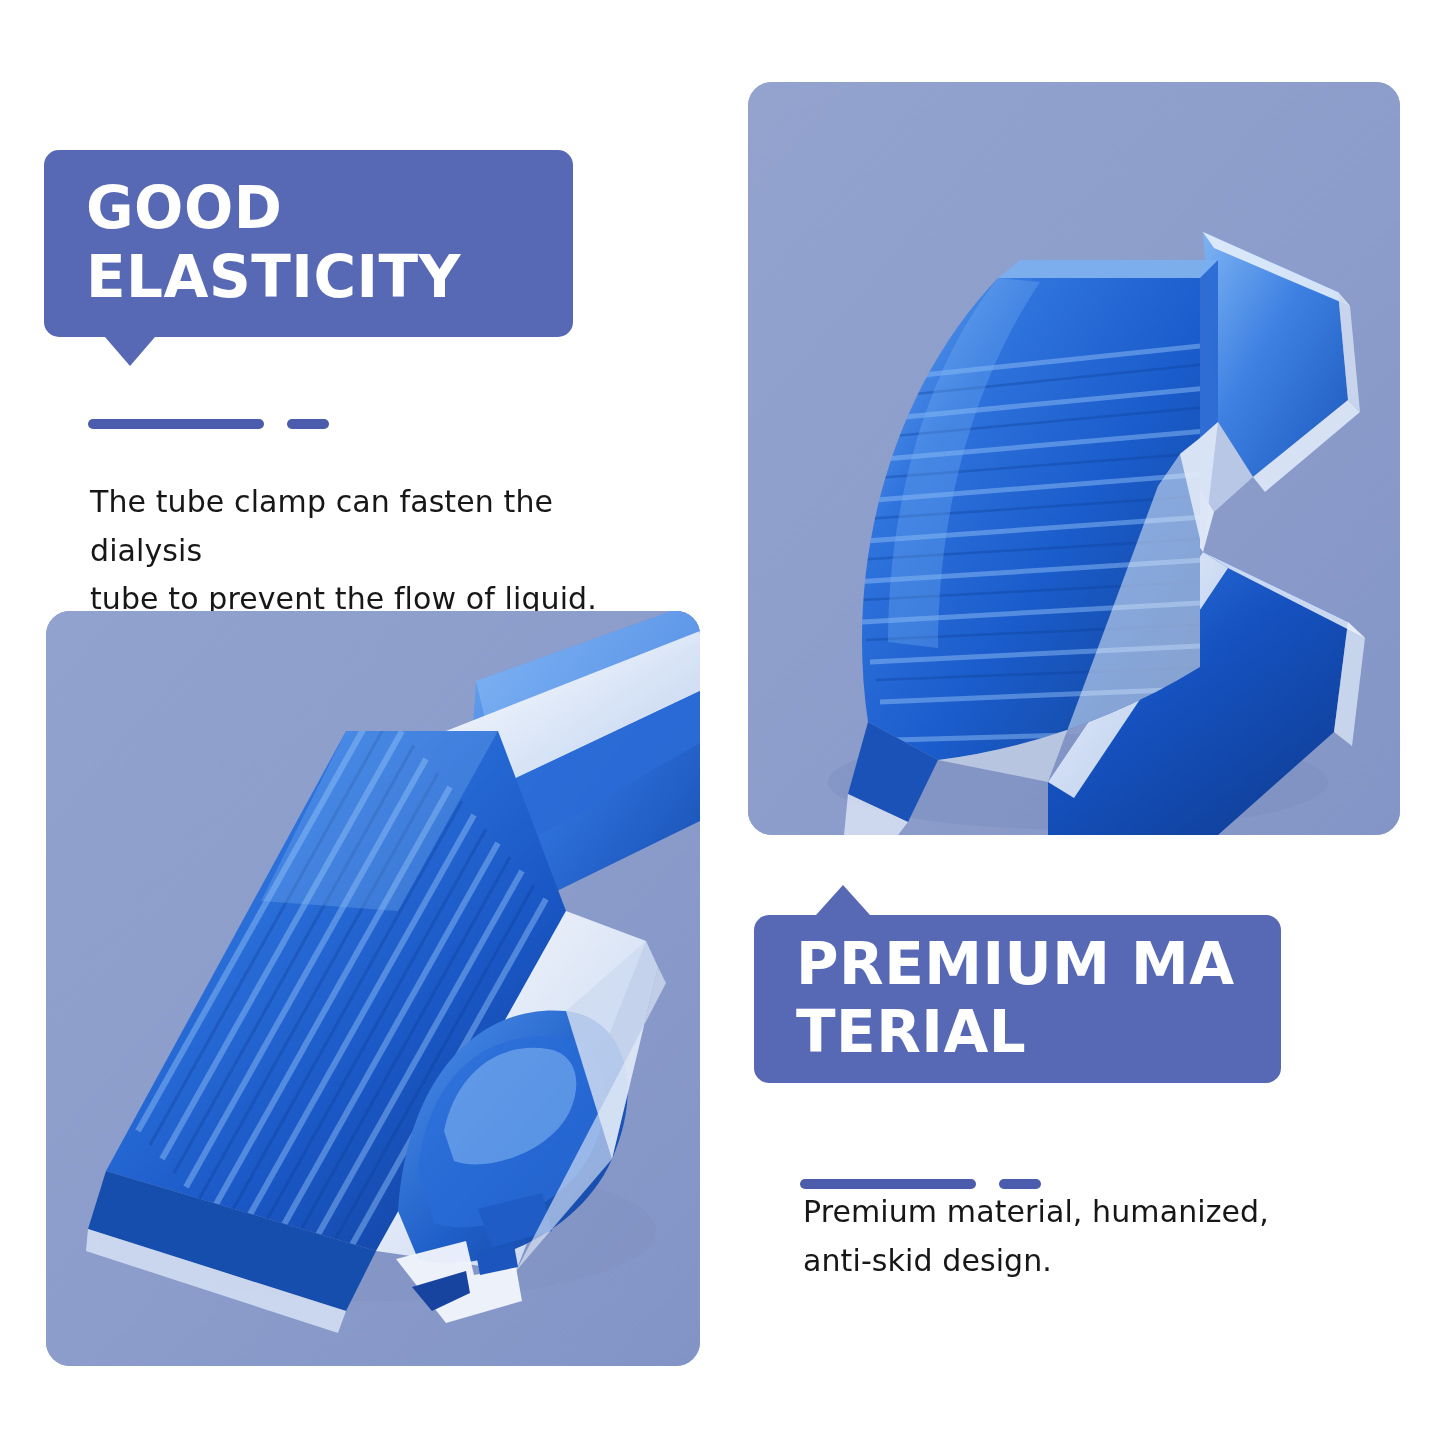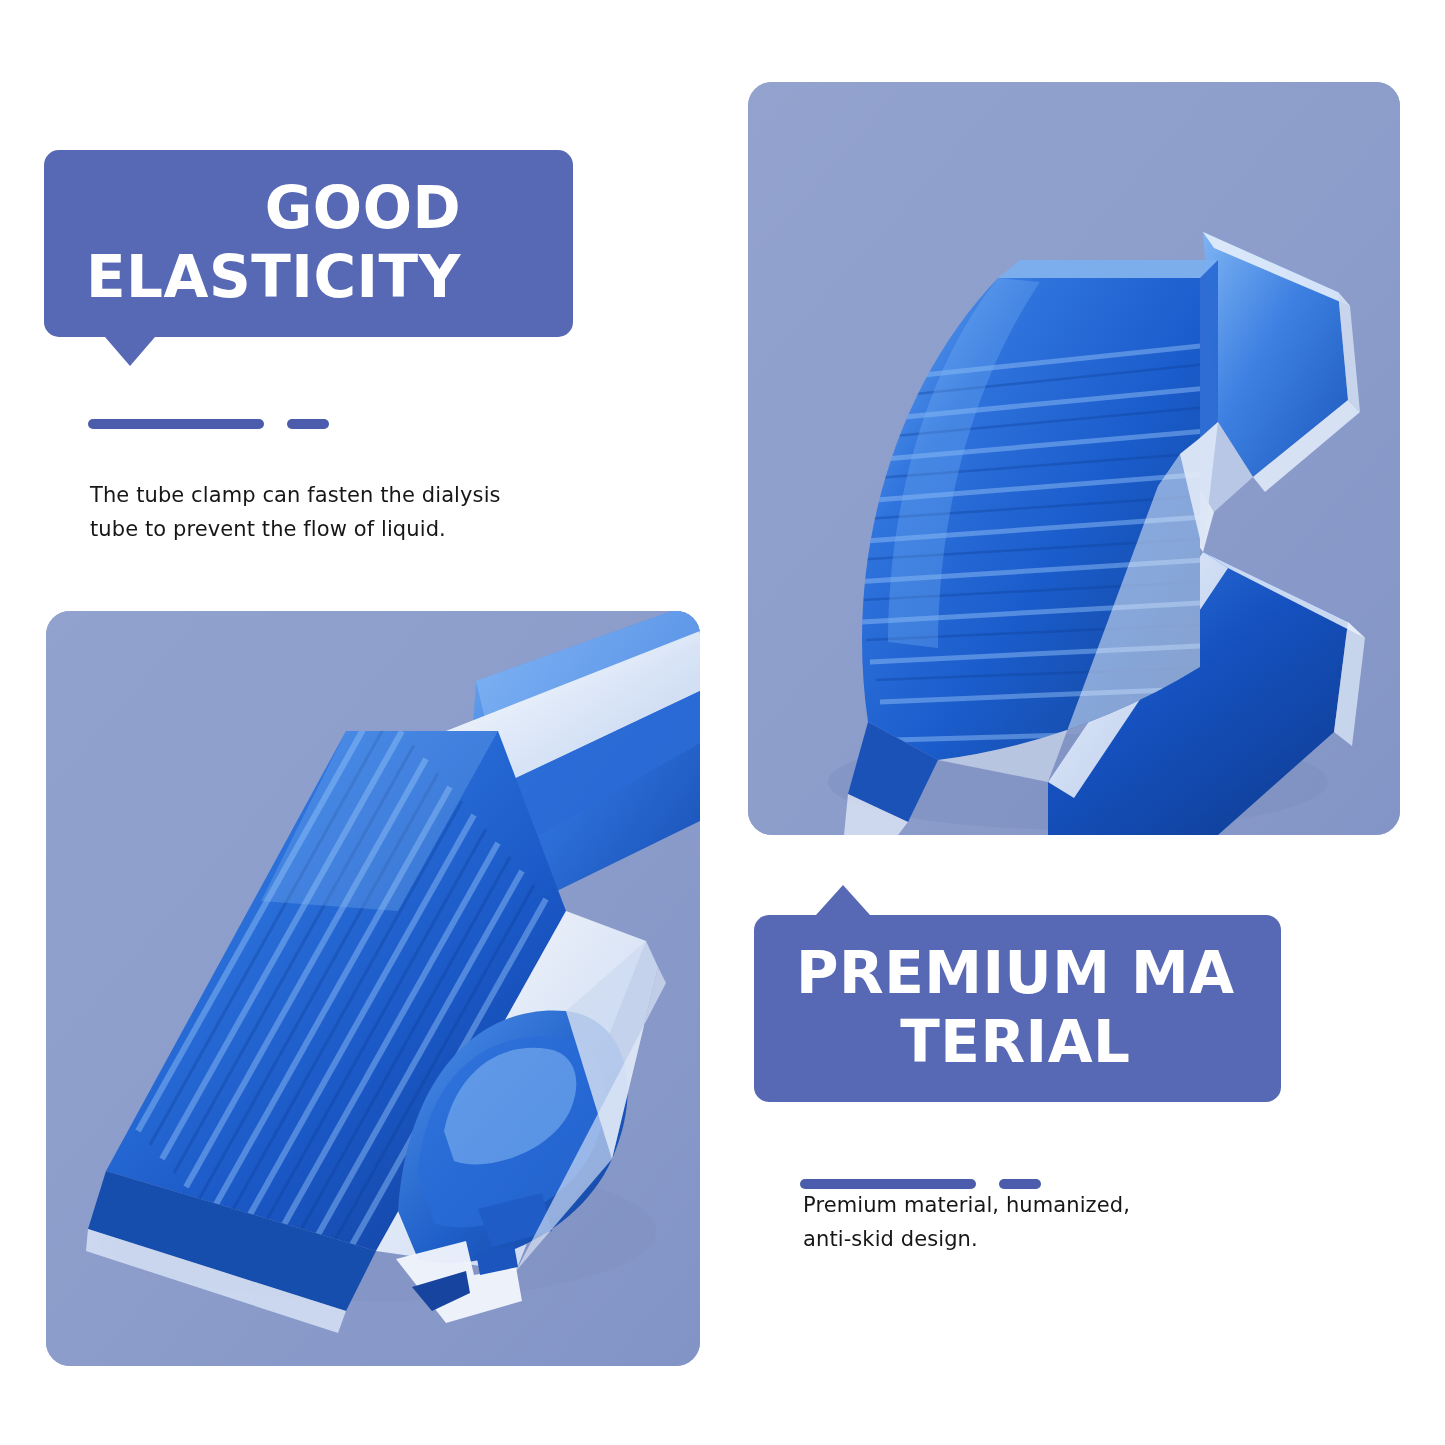--- a/index.html
+++ b/index.html
@@ -60,42 +60,42 @@
   
   .divider { position: absolute; display: flex; align-items: center; gap: 23px; }
   .dash-long  { width: 176px; height: 10px; background: #4a5cab; border-radius: 5px; }
   .dash-short { width: 42px;  height: 10px; background: #4a5cab; border-radius: 5px; }
 
   
   .body-copy {
     position: absolute;
     color: #171717;
     font-family: "DejaVu Sans", sans-serif;
-    font-size: 21px;
+    font-size: 30px;
     font-weight: 400;
     line-height: 1.62;
     white-space: pre-line;
     letter-spacing: 0.1px;
   }
 
   
   .photo {
     position: absolute;
     border-radius: 24px;
     overflow: hidden;
     background: #8c9dcb;
   }
   .photo svg { display: block; width: 100%; height: 100%; }
 </style>
 </head>
 <body>
 
 <div class="page">
 
-  <div class="badge" id="badge-1" style="left:44px; top:150px; width:529px; height:187px;text-align:right;">
+  <div class="badge" id="badge-1" style="left:44px; top:150px; width:529px; height:187px;">
     <div class="badge-text">GOOD
 ELASTICITY</div>
   </div>
   <div class="tail-down" style="left:105px; top:337px;"></div>
 
   <div class="divider" style="left:88px; top:419px;">
     <span class="dash-long"></span>
     <span class="dash-short"></span>
   </div>
 
@@ -282,21 +282,21 @@
       <path d="M430 642 L 468 634 L 472 656 L 434 664 Z" fill="#1b55bd"></path>
 
       <path d="M432 598 L 496 582 L 506 620 L 446 636 Z" fill="#1f5cc6"></path>
 
       <path d="M520 400 L 600 330 L 612 356 L 566 548 Z" fill="#cfdcf1" opacity="0.85"></path>
       <path d="M566 548 L 612 356 L 620 372 L 470 660 Z" fill="#e7eefa" opacity="0.6"></path>
     </svg>
   </div>
 
   <div class="tail-up" style="left:816px; top:885px;"></div>
-  <div class="badge" id="badge-2" style="left:754px; top:915px; width:527px; height:187px;text-align:center;">
+  <div class="badge" id="badge-2" style="left:754px; top:915px; width:527px; height:168px;">
     <div class="badge-text">PREMIUM MA
 TERIAL</div>
   </div>
 
   <div class="divider" style="left:800px; top:1179px;">
     <span class="dash-long"></span>
     <span class="dash-short"></span>
   </div>
 
   <div class="body-copy" style="left:803px; top:1188px; width:560px;">Premium material, humanized,

